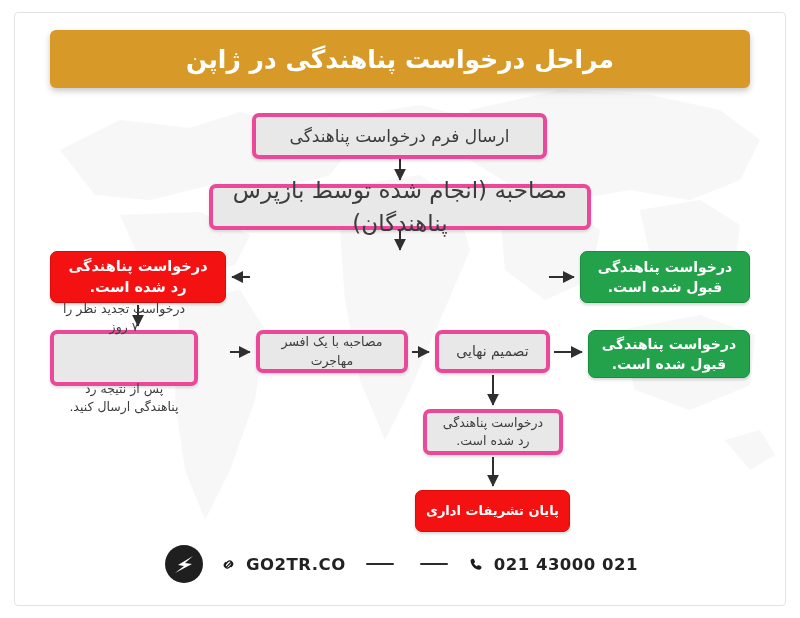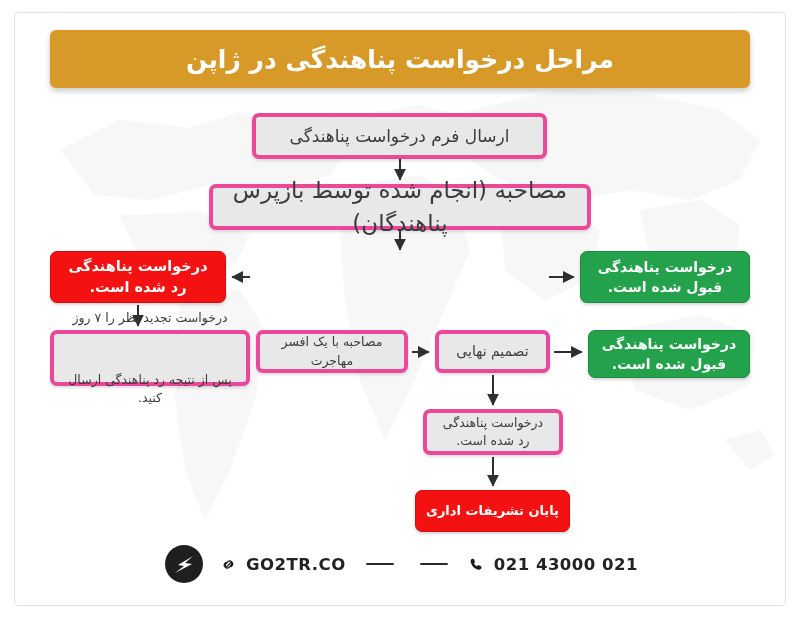--- a/index.html
+++ b/index.html
@@ -92,21 +92,21 @@
     box-shadow: 0 2px 3px rgba(0,0,0,0.16);
   }
 
   
   #n-apply      { left: 252px; top: 113px;  width: 295px; height: 46px; font-size: 17px; }
   #n-interview  { left: 209px; top: 184px;  width: 382px; height: 46px; font-size: 23px; }
   #n-factcheck  { left: 252px; top: 254px;  width: 295px; height: 46px; font-size: 17px; }
   #n-rejected1  { left: 50px;  top: 251px;  width: 176px; height: 52px; font-size: 14.5px; }
   #n-accepted1  { left: 580px; top: 251px;  width: 170px; height: 52px; font-size: 14px; }
 
-  #n-appeal     { left: 50px;  top: 330px;  width: 200px; height: 56px; font-size: 12.5px; }
+  #n-appeal     { left: 50px;  top: 330px;  width: 148px; height: 56px; font-size: 12.5px; }
   #n-officer    { left: 256px; top: 330px;  width: 152px; height: 43px; font-size: 12.5px; justify-content: flex-end; }
   #n-final      { left: 435px; top: 330px;  width: 115px; height: 43px; font-size: 14px; }
   #n-accepted2  { left: 588px; top: 330px;  width: 162px; height: 48px; font-size: 14px; }
 
   #n-rejected2  { left: 423px; top: 409px;  width: 140px; height: 46px; font-size: 12.5px; }
   #n-end        { left: 415px; top: 490px;  width: 155px; height: 42px; font-size: 13px; }
 
   
   .conn { position: absolute; }
   .conn svg { display: block; overflow: visible; }

